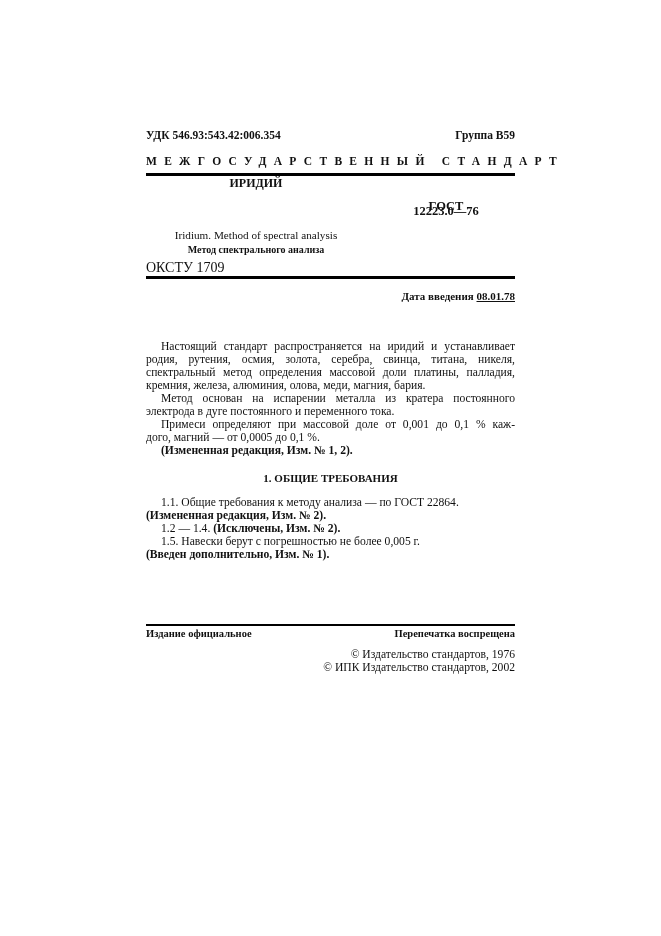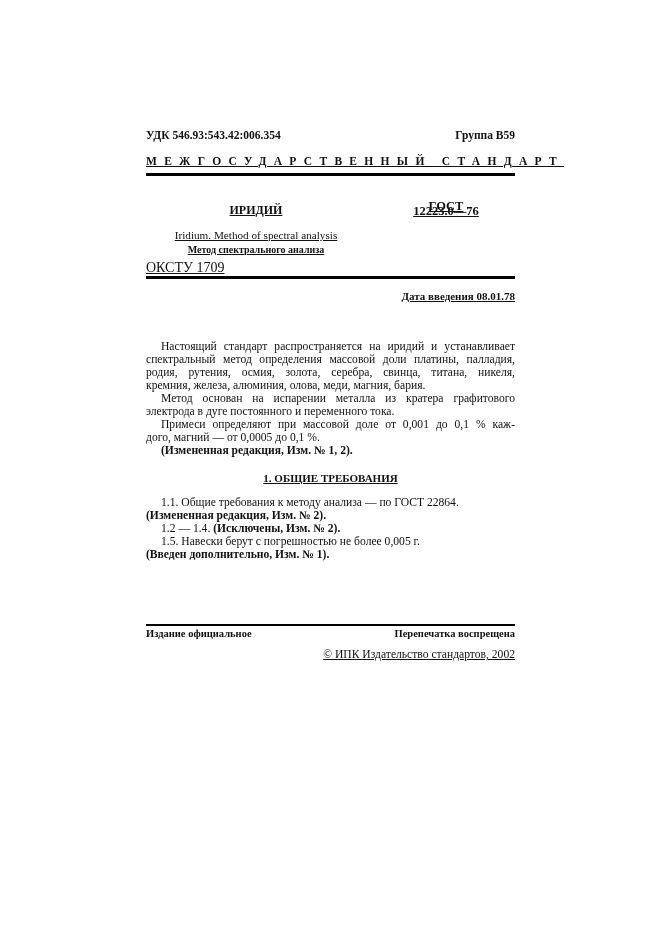--- a/index.html
+++ b/index.html
@@ -1,19 +1,19 @@
 <!DOCTYPE html>
 <html><head>
 <meta charset="utf-8">
 <style>
   html, body { margin: 0; padding: 0; background: #ffffff; }
   body { width: 661px; height: 936px; position: relative; overflow: hidden;
          font-family: "Liberation Serif", "DejaVu Serif", serif; color: #111; }
   .page { position: absolute; left: 146px; top: 0; width: 369px; }
-  .abs { position: absolute; text-decoration: underline; }
+  .abs { position: absolute; }
   .bold { font-weight: bold; }
   .row { position: absolute; left: 0; width: 369px; display: flex; justify-content: space-between; }
   .rule { position: absolute; left: 0; width: 369px; background: #000; }
   .spaced { letter-spacing: 7.3px; font-weight: bold; font-size: 11.5px; white-space: nowrap; }
   .para { position: absolute; left: 0; width: 369px; font-size: 11.6px; line-height: 13px; text-align: justify; }
   .para p { margin: 0; }
   .indent { text-indent: 15px; }
   .line { text-align-last: justify; }
   .u { text-decoration: underline; }
 </style>
@@ -24,42 +24,42 @@
 
   <div class="row bold" style="top:129px; font-size:11.5px;">
     <span>УДК 546.93:543.42:006.354</span>
     <span>Группа В59</span>
   </div>
 
   <div class="abs spaced" style="top:155px; left:0;">МЕЖГОСУДАРСТВЕННЫЙ СТАНДАРТ</div>
 
   <div class="rule" style="top:173px; height:3px;"></div>
 
-  <div class="abs bold" style="top:203px; left:0; width:220px; text-align:center; font-size:12px;">ИРИДИЙ</div>
+  <div class="abs bold" style="top:176px; left:0; width:220px; text-align:center; font-size:12px;">ИРИДИЙ</div>
   <div class="abs bold" style="top:208px; left:0; width:220px; text-align:center; font-size:10px;margin-top:36px;">Метод спектрального анализа</div>
   <div class="abs" style="top:229px; left:0; width:220px; text-align:center; font-size:11.2px;">Iridium. Method of spectral analysis</div>
 
   <div class="abs bold" style="top:199px; left:250px; width:100px; text-align:center; font-size:12.5px;">ГОСТ</div>
   <div class="abs bold" style="top:204px; left:250px; width:100px; text-align:center; font-size:12.5px;">12223.0—76</div>
 
   <div class="abs" style="top:260px; left:0; font-size:14px;">ОКСТУ 1709</div>
 
   <div class="rule" style="top:276px; height:3px;"></div>
 
   <div class="abs bold" style="top:290px; right:0; font-size:11px; white-space:nowrap;">
     <span>Дата введения</span>
     <span class="u">08.01.78</span>
   </div>
 
   <div class="para" style="top:340px;">
     <p class="line indent">Настоящий стандарт распространяется на иридий и устанавливает</p>
+    <p class="line">родия, рутения, осмия, золота, серебра, свинца, титана, никеля,</p>
     <p class="line">спектральный метод определения массовой доли платины, палладия,</p>
-    <p class="line">родия, рутения, осмия, золота, серебра, свинца, титана, никеля,</p>
     <p>кремния, железа, алюминия, олова, меди, магния, бария.</p>
-    <p class="line indent">Метод основан на испарении металла из кратера графитового</p>
+    <p class="line indent">Метод основан на испарении металла из кратера постоянного</p>
     <p>электрода в дуге постоянного и переменного тока.</p>
     <p class="line indent">Примеси определяют при массовой доле от 0,001 до 0,1 % каж-</p>
     <p>дого, магний — от 0,0005 до 0,1 %.</p>
     <p class="indent bold">(Измененная редакция, Изм. № 1, 2).</p>
   </div>
 
   <div class="abs bold" style="top:472px; left:0; width:369px; text-align:center; font-size:11px;">1. ОБЩИЕ ТРЕБОВАНИЯ</div>
 
   <div class="para" style="top:496px; text-align:left;">
     <p class="indent">1.1. Общие требования к методу анализа — по ГОСТ 22864.</p>
@@ -72,15 +72,16 @@
     <p class="bold">(Введен дополнительно, Изм. № 1).</p>
   </div>
 
   <div class="rule" style="top:624px; height:2px;"></div>
   <div class="row bold" style="top:628px; font-size:10.5px;">
     <span>Издание официальное</span>
     <span>Перепечатка воспрещена</span>
   </div>
 
   <div class="abs" style="top:648px; right:0; text-align:right; font-size:11.6px; line-height:13px;">
+    <div>© Издательство стандартов, 1976</div>
     <div>© ИПК Издательство стандартов, 2002</div>
   </div>
 </div>
 
 </body></html>

